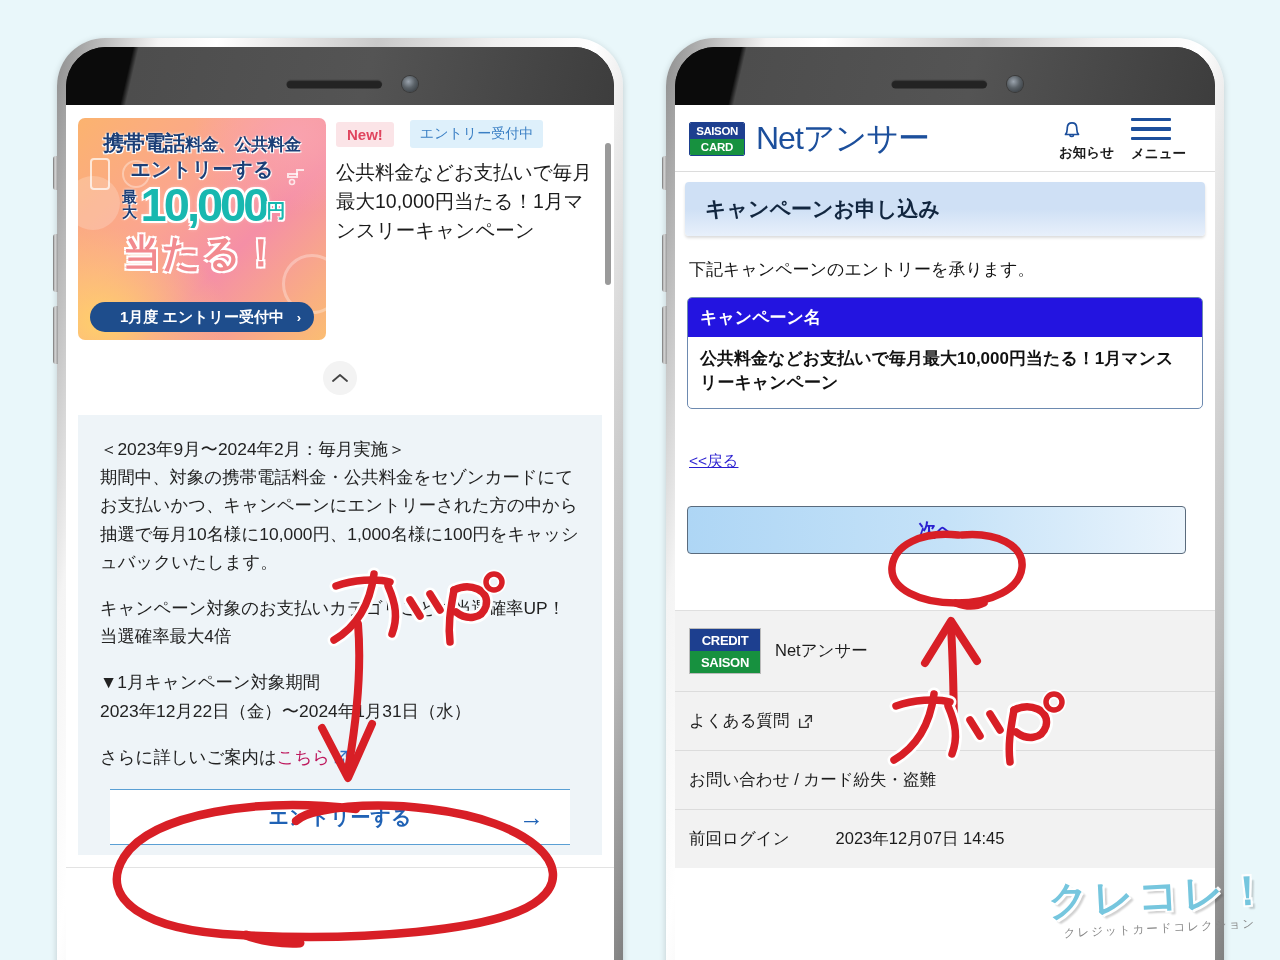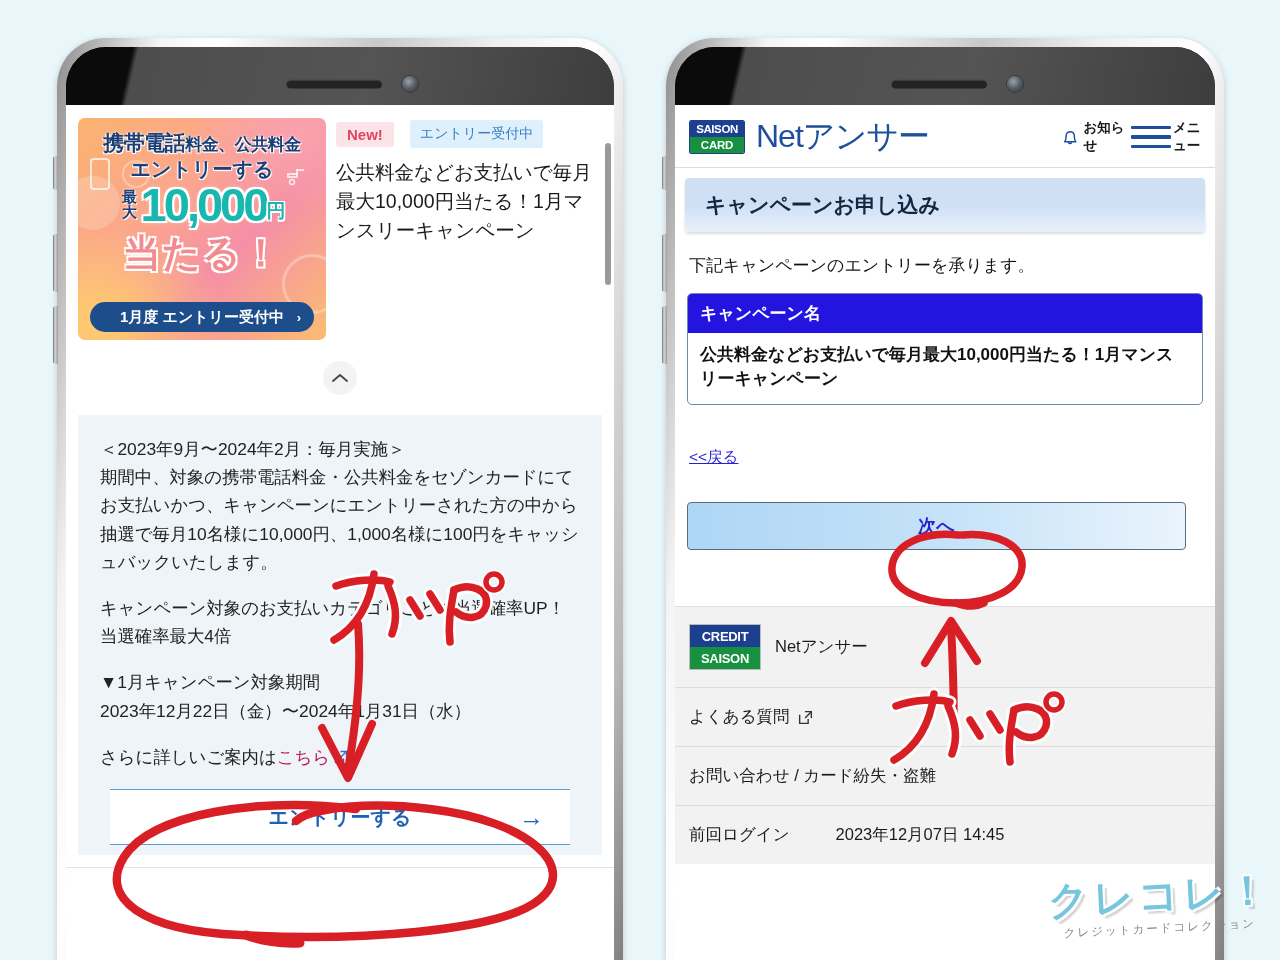--- a/index.html
+++ b/index.html
@@ -156,21 +156,21 @@
     display: flex; align-items: center; padding: 10px 12px 8px 14px;
     border-bottom: 1px solid #dcdcdc; background: #fff;
   }
   .saison-logo {
     width: 56px; height: 34px; border-radius: 2px; overflow: hidden; flex: 0 0 56px;
     display: flex; flex-direction: column; border: 1px solid #1d3f8f;
   }
   .saison-logo .t { flex: 1; background: #1d3f8f; color: #fff; font-size: 11.5px; font-weight: bold; display: flex; align-items: center; justify-content: center; letter-spacing: -.4px; }
   .saison-logo .b { flex: 1; background: #17913f; color: #fff; font-size: 11.5px; font-weight: bold; display: flex; align-items: center; justify-content: center; letter-spacing: -.2px; }
   .na-title { font-size: 32px; color: #1c4f9c; margin-left: 11px; letter-spacing: -1px; flex: 1; }
-  .hdr-btn { display: flex; flex-direction: row; align-items: center; gap: 2px; width: 72px; }
+  .hdr-btn { display: flex; flex-direction: column; align-items: flex-start; gap: 2px; width: 72px; }
   .hdr-btn .lbl { font-size: 13.5px; font-weight: bold; color: #1a1a1a; }
   .hamburger { display: flex; flex-direction: column; gap: 6px; justify-content: center; height: 28px; }
   .hamburger span { display: block; width: 40px; height: 3.5px; background: #1c4f9c; border-radius: 1px; }
 
   .page-title-bar {
     margin: 10px 10px 0 10px; height: 54px; border-radius: 4px;
     background: linear-gradient(180deg,#cfe0f5 0%,#cfe0f5 50%,#e8f0fb 100%);
     display: flex; align-items: center; padding-left: 20px;
     font-size: 21px; font-weight: bold; color: #12263f;
     box-shadow: 0 2px 3px rgba(0,0,0,.14);

